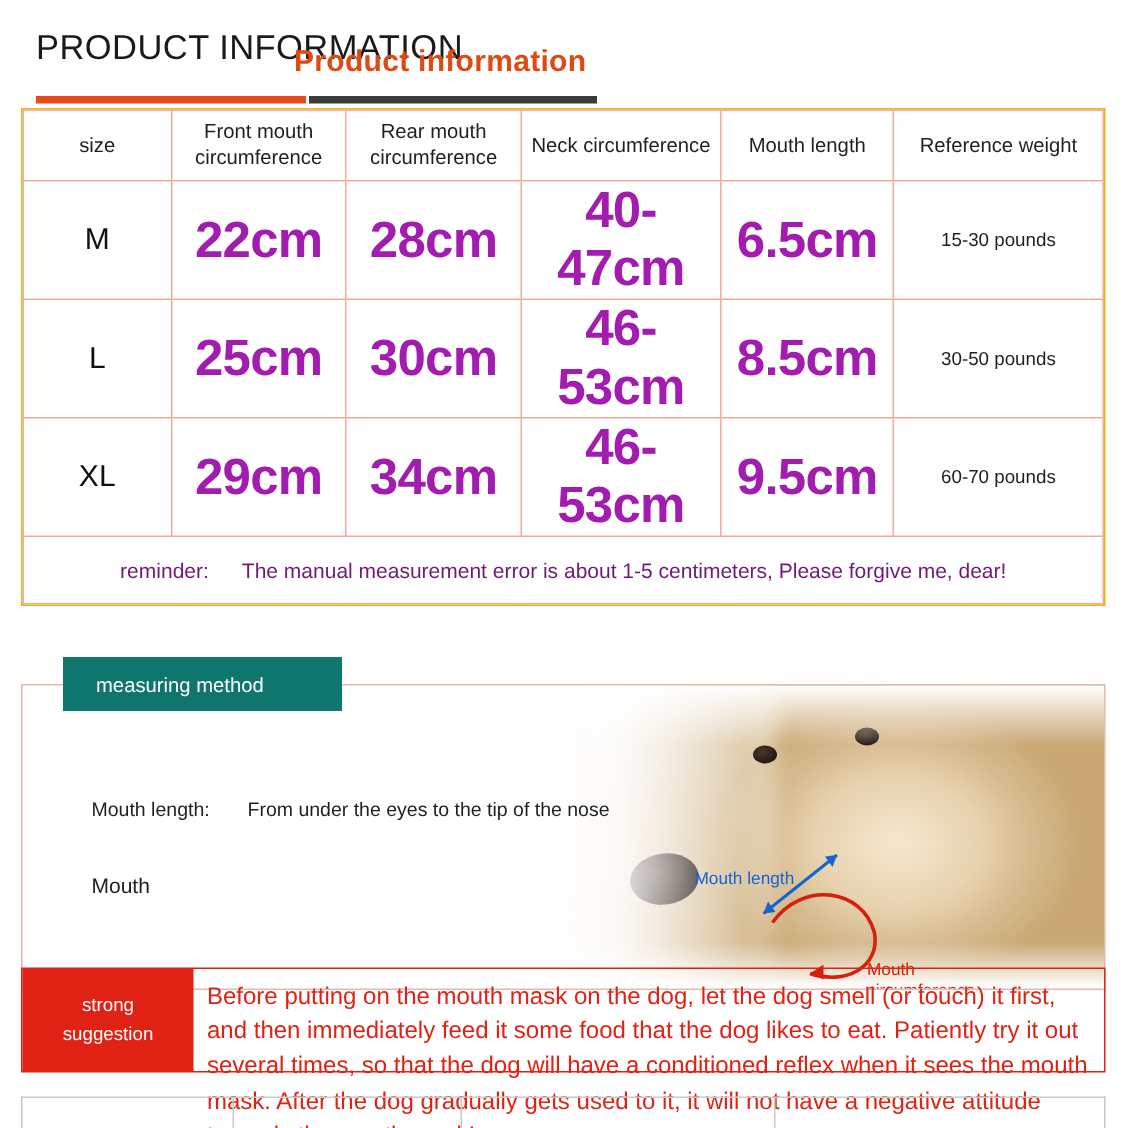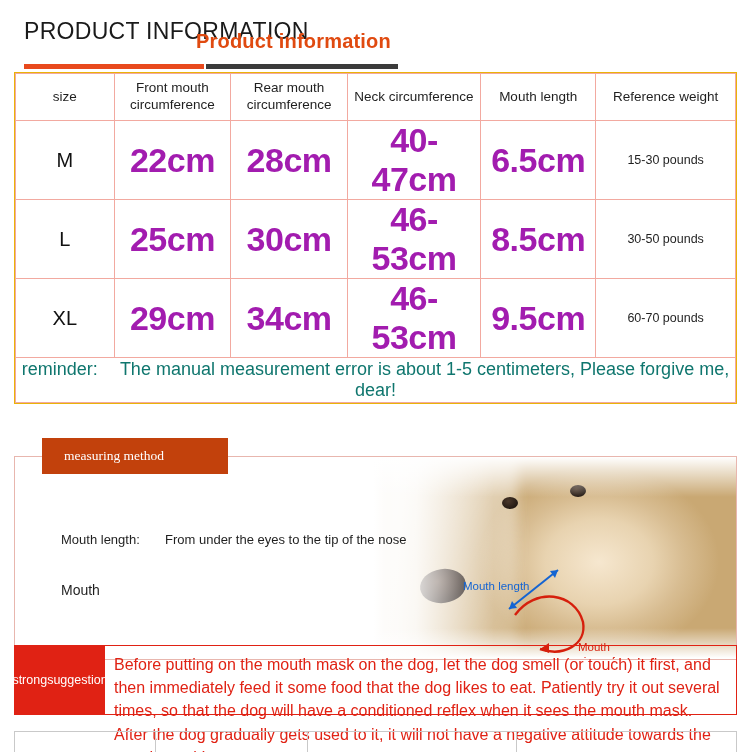--- a/index.html
+++ b/index.html
@@ -41,32 +41,31 @@
   .col-ml{width:16%;}
   .col-ref{width:19.4%;}
   thead td{
     height:46px;font-size:13.5px;color:#1f1f1f;font-weight:normal;line-height:1.25;
   }
   tbody td{height:48px;}
   .v-big{font-size:34px;font-weight:bold;color:#a21caf;letter-spacing:-0.5px;}
   .v-label{font-size:20px;color:#111;}
   .v-small{font-size:12.5px;color:#1f1f1f;}
   .reminder-cell{
-    height:44px;text-align:left;padding-left:22px;font-size:18px;color:#0f766e;
+    height:44px;text-align:left;padding-left:22px;font-size:14px;color:#701a75;
   }
   .reminder-cell .rm-label{display:inline-block;margin-right:22px;}
 
   
   .mm-wrap{position:relative;margin:34px 0 0 0;height:232px;}
   .mm-tab{
     position:absolute;left:42px;top:0;width:186px;height:36px;
-    background:#c2410c;color:#fff;font-size:13.5px;
+    background:#0f766e;color:#fff;font-size:13.5px;
     display:flex;align-items:center;padding-left:22px;box-sizing:border-box;
     z-index:3;
-    font-family:Liberation Serif, serif;
   }
   .mm-box{
     position:absolute;left:14px;top:18px;right:14px;height:202px;
     border:1px solid #e8b6ae;background:#fff;overflow:hidden;
   }
   .mm-text-1{position:absolute;left:46px;top:75px;font-size:13px;color:#1f1f1f;}
   .mm-text-1 .lead{display:inline-block;width:104px;}
   .mm-text-2a{position:absolute;left:46px;top:125px;font-size:14px;color:#1f1f1f;}
   .mm-text-2b{position:absolute;left:46px;top:148px;font-size:14px;color:#1f1f1f;}
   .mm-text-2b .body{font-size:13.5px;margin-left:12px;}
@@ -111,22 +110,22 @@
   .ann{position:absolute;font-size:11.5px;line-height:1.25;}
   .ann.blue{color:#1464d2;}
   .ann.red{color:#d61f0c;}
   .lbl-ml{left:448px;top:122px;}
   .lbl-mc{left:563px;top:183px;}
 
   
   .ss-wrap{position:absolute;left:14px;top:645px;right:14px;height:70px;
     border:1px solid #e02214;display:flex;box-sizing:border-box;}
   .ss-label{
-    width:90px;background:#e02214;color:#fff;font-size:12.5px;
-    display:flex;flex-direction:row;align-items:center;justify-content:center;line-height:1.5;
+    width:114px;background:#e02214;color:#fff;font-size:12.5px;
+    display:flex;flex-direction:column;align-items:center;justify-content:center;line-height:1.5;
     flex:none;
     text-align:right;
   }
   .ss-text{
     flex:1;padding:7px 9px 0 9px;font-size:16px;color:#e02214;line-height:1.45;
     box-sizing:border-box;
   }
   
   .bottom-tbl{position:absolute;left:14px;top:731px;right:14px;height:21px;
     border:1px solid #c9c9c9;border-bottom:none;display:flex;box-sizing:border-box;}

